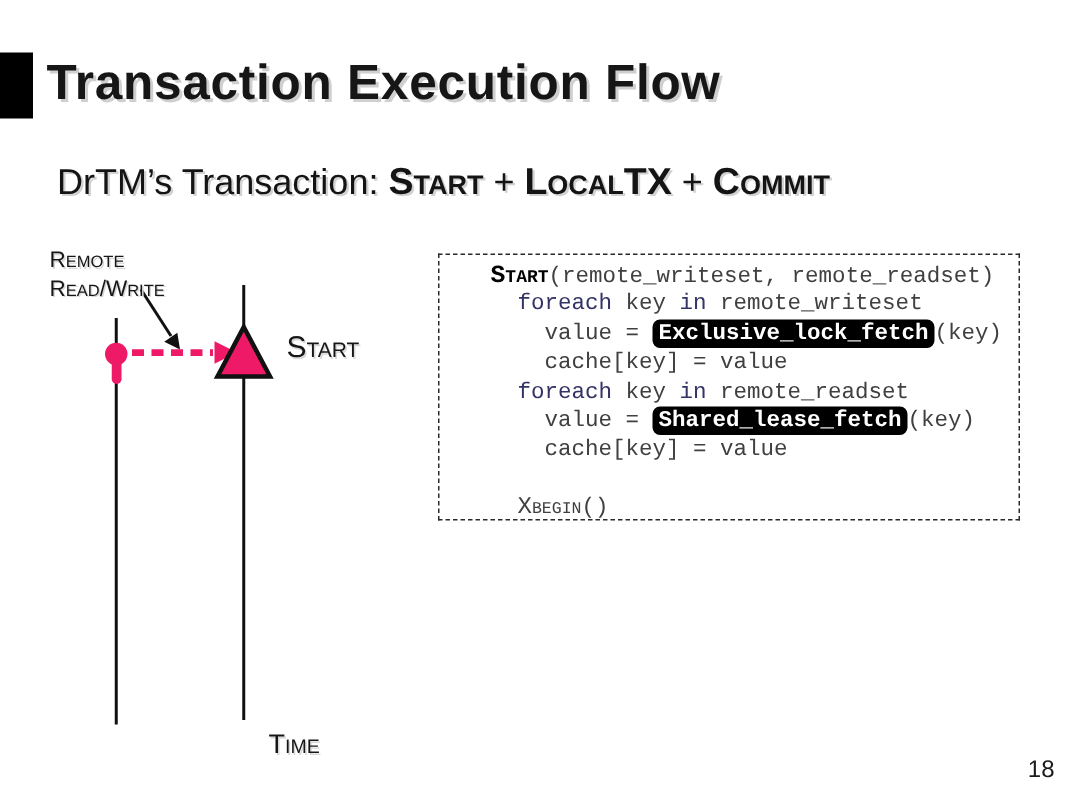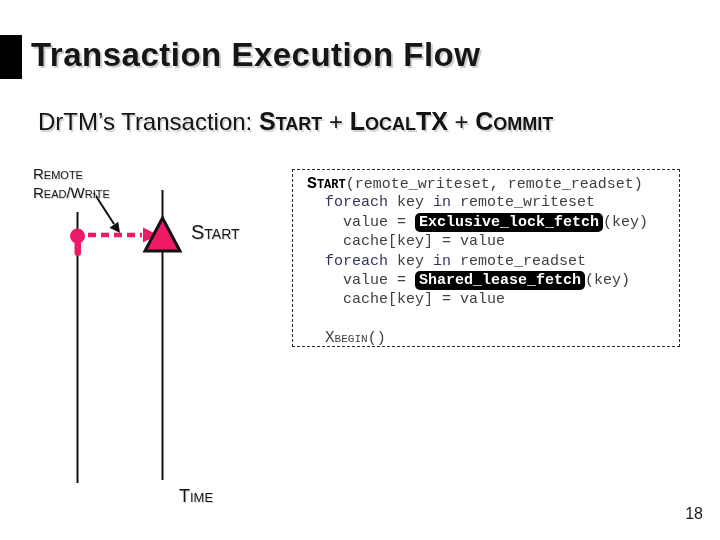--- a/index.html
+++ b/index.html
@@ -28,21 +28,21 @@
   
   .figure-layer{position:absolute;left:0;top:0;width:720px;height:540px;}
   .accent-fill{fill:var(--accent);}
   .accent-stroke{stroke:var(--accent);}
 
   
   .code-box{position:absolute;left:292px;top:169px;width:388px;height:178px;
             border:1px dashed #2a2a2a;background:#fff;box-sizing:border-box;
             padding:4px 0 0 14px;font-family:"Liberation Mono", monospace;
             font-size:15px;color:var(--code-text);}
-  .code-line{height:19.4px;line-height:19.4px;white-space:pre;}
+  .code-line{height:19.4px;line-height:19.4px;white-space:pre;margin-left:20px;}
   .code-start{font-weight:700;font-variant:small-caps;font-size:16.5px;color:#000;}
   .code-xbegin{font-variant:small-caps;font-size:16px;}
   .kw{color:var(--keyword);}
   .hl{background:var(--highlight-bg);color:var(--highlight-text);font-weight:700;
       padding:1px 4px;border-radius:5px;}
 
   .page-number{position:absolute;right:17px;top:505px;font-size:16px;color:#1a1a1a;}
 </style>
 </head>
 <body>

